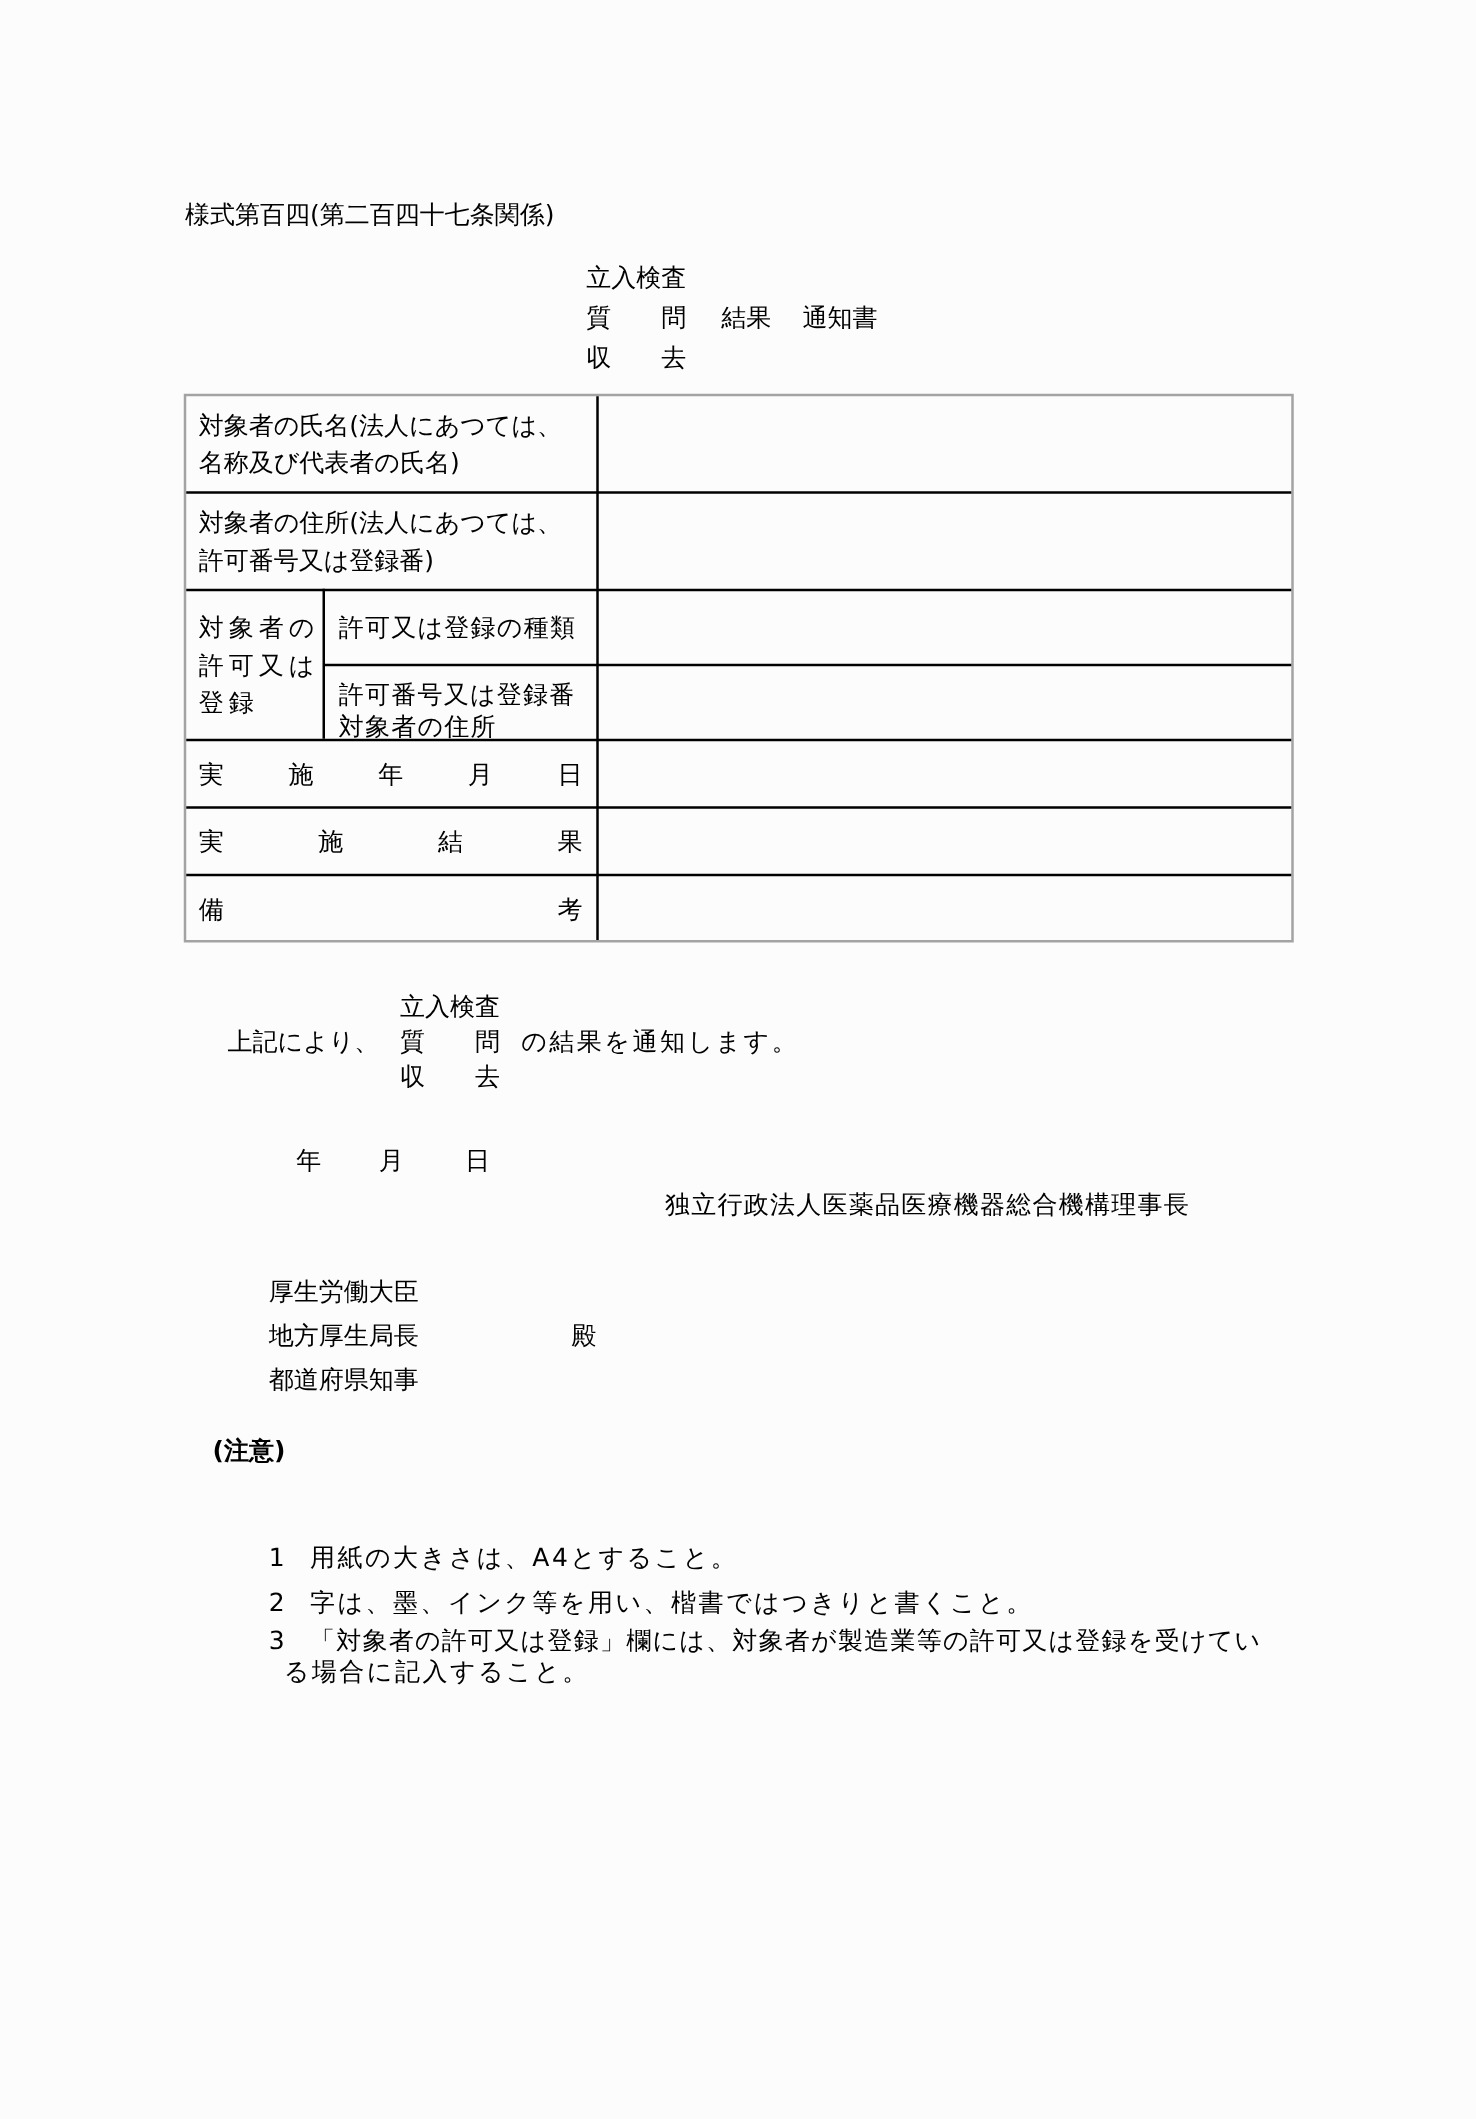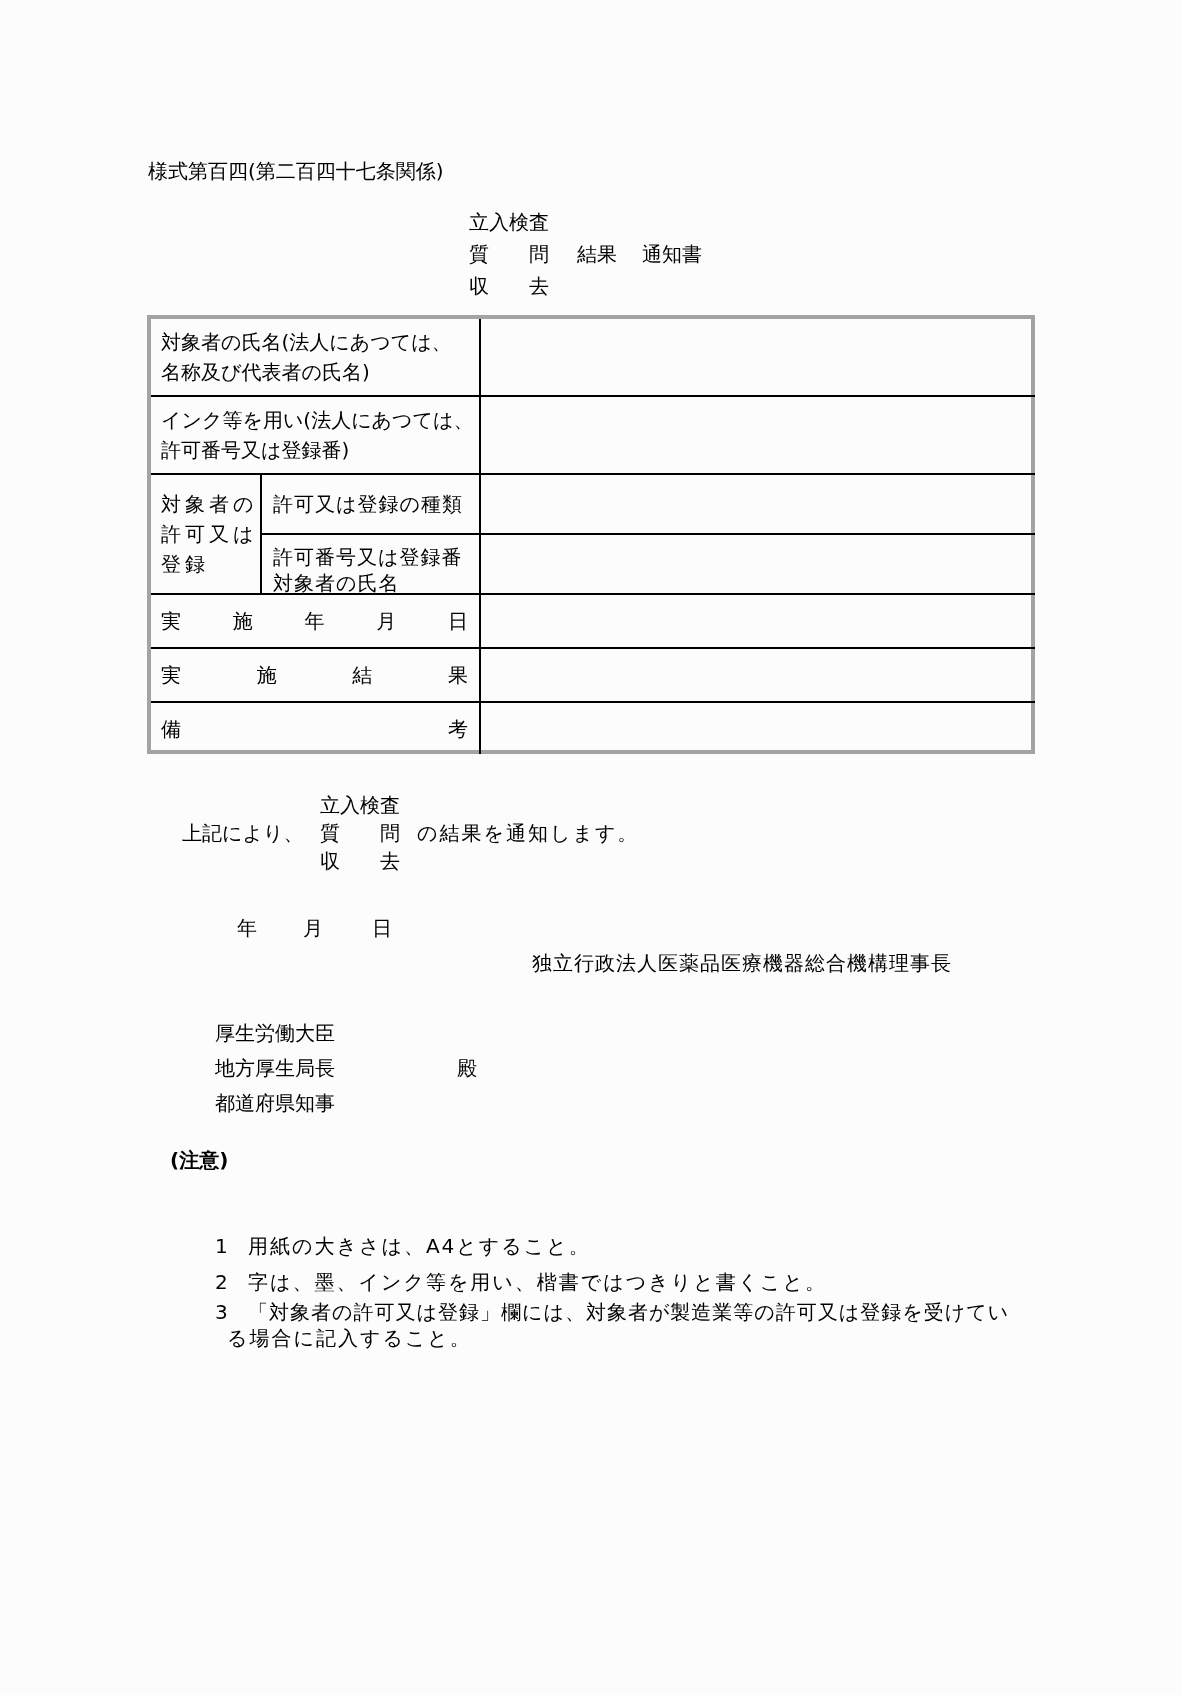--- a/index.html
+++ b/index.html
@@ -7,21 +7,21 @@
       width: 1181px; height: 1695px; position: relative; overflow: hidden;
       background: #fcfcfc; color: #000;
       font-family: "DejaVu Sans", "Liberation Sans", sans-serif;
       font-size: 20px; line-height: 1;
     }
     .abs { position: absolute; white-space: nowrap; }
     .t { line-height: 24px; height: 24px; }
 
     
     .tbl { position: absolute; left: 147px; top: 315px; width: 888px; height: 439px;
-           border: 4px solid #a3a3a3; box-sizing: border-box; }
+           border: 2px solid #a3a3a3; box-sizing: border-box; }
     .hline { position: absolute; height: 0; border-top: 2px solid #000; }
     .vline { position: absolute; width: 0; border-left: 2px solid #000; }
     .cell { position: absolute; box-sizing: border-box; display: flex; align-items: center; }
     .cell .lbl { line-height: 30px; white-space: normal; }
     .spread { display: flex; justify-content: space-between; width: 100%; }
     .value-cell { position: absolute; }
   </style>
 </head>
 <body>
 
@@ -50,21 +50,21 @@
   <div class="cell" style="left:10px; top:0; width:316px; height:76px;">
     <div class="lbl">
       <div>対象者の氏名(法人にあつては、</div>
       <div>名称及び代表者の氏名)</div>
     </div>
   </div>
   <div class="value-cell" style="left:332px; top:0; width:552px; height:76px;"></div>
 
   <div class="cell" style="left:10px; top:78px; width:316px; height:76px;">
     <div class="lbl">
-      <div>インク等を用い(法人にあつては、</div>
+      <div>対象者の住所(法人にあつては、</div>
       <div>許可番号又は登録番)</div>
     </div>
   </div>
   <div class="value-cell" style="left:332px; top:78px; width:552px; height:76px;"></div>
 
   <div class="cell" style="left:122px; top:156px; width:204px; height:58px;">
     <div class="lbl" style="letter-spacing:1px;">
       <div>許可又は登録の種類</div>
     </div>
   </div>
@@ -72,21 +72,21 @@
     <div class="lbl" style="letter-spacing:4px;">
       <div>対象者の</div>
       <div>許可又は</div>
       <div>登録</div>
     </div>
   </div>
   <div class="value-cell" style="left:332px; top:156px; width:552px; height:58px;"></div>
   <div class="cell" style="left:122px; top:216px; width:204px; height:70px;">
     <div class="lbl" style="letter-spacing:1px; line-height:26px;">
       <div>許可番号又は登録番</div>
-      <div>対象者の氏名</div>
+      <div>対象者の住所</div>
     </div>
   </div>
   <div class="value-cell" style="left:332px; top:216px; width:552px; height:58px;"></div>
 
   <div class="cell" style="left:10px; top:276px; width:307px; height:52px;">
     <div class="spread">
       <span>実</span>
       <span>施</span>
       <span>年</span>
       <span>月</span>

